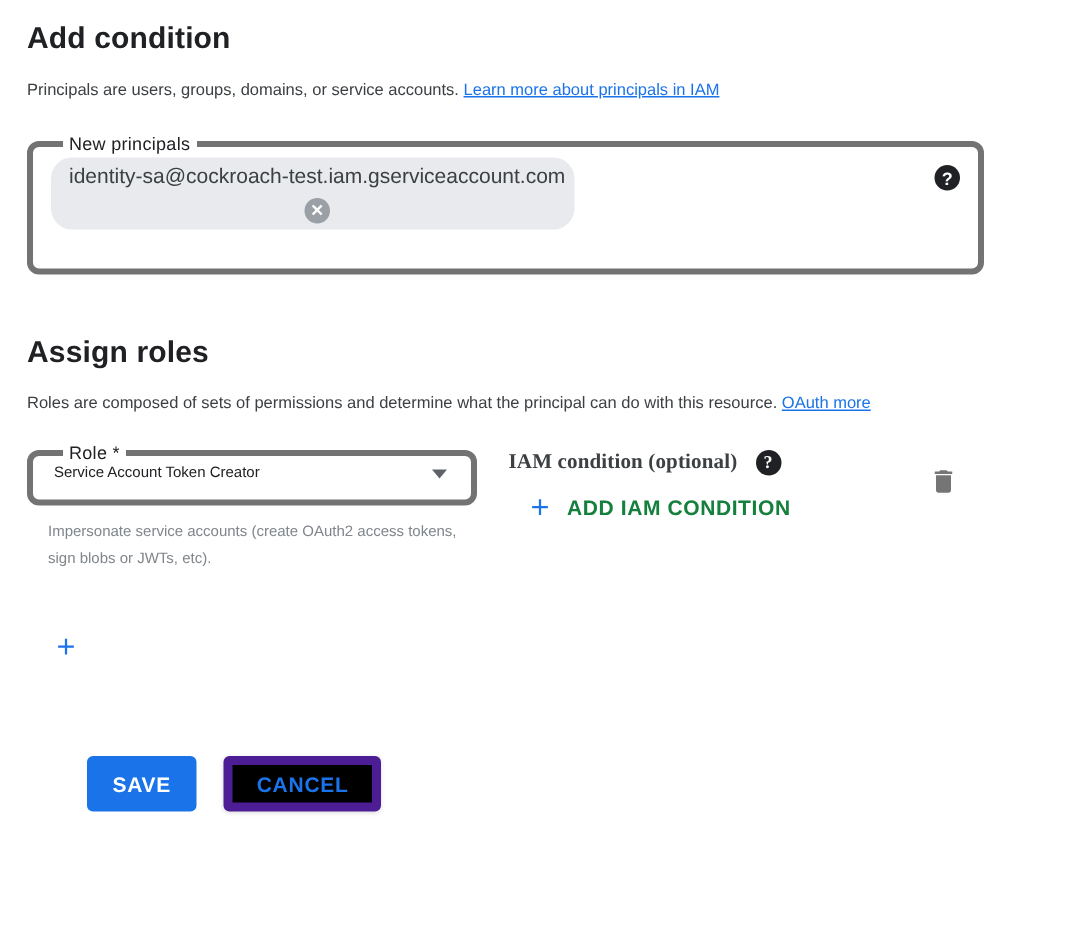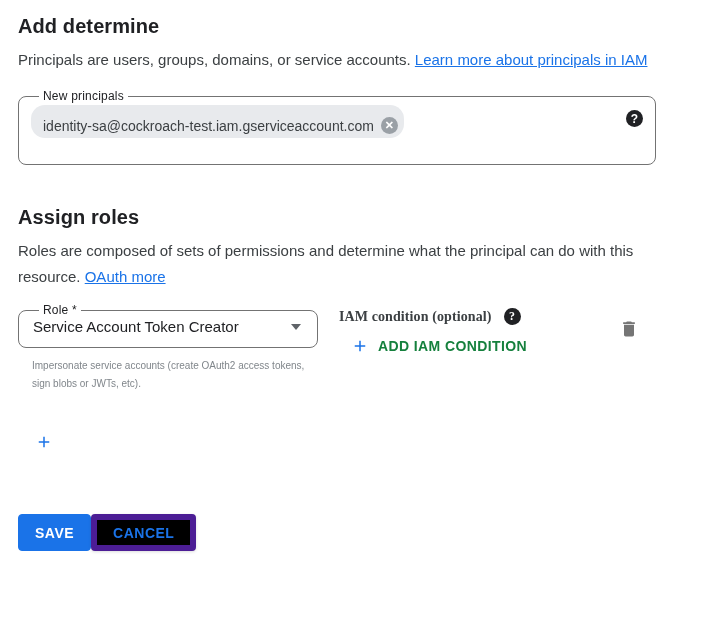--- a/index.html
+++ b/index.html
@@ -12,34 +12,34 @@
     overflow: hidden;
   }
   .section-title {
     font-size: 20px;
     font-weight: 700;
     color: #202124;
     letter-spacing: 0.1px;
   }
   #add-principals-title { padding-top: 15px; }
   .desc {
-    font-size: 15px;
+    font-size: 11px;
     line-height: 26px;
     color: #3c4043;
     margin-top: 9px;
     max-width: 658px;
   }
   a.link {
     color: #1a73e8;
     text-decoration: underline;
     cursor: pointer;
   }
   
   fieldset.outlined {
-    border: 1px solid #737373;
+    border: 4px solid #737373;
     border-radius: 8px;
     background: #fff;
   }
   fieldset.outlined legend {
     font-size: 12px;
     font-weight: 500;
     color: #202124;
     padding: 0 4px;
     margin-left: 8px;
     letter-spacing: 0.2px;
@@ -49,25 +49,26 @@
     margin-top: 16px;
     padding: 2px 12px 26px 12px;
   }
   .chip-row { display: flex; align-items: flex-start; justify-content: space-between; }
   .chip {
     display: inline-flex;
     align-items: center;
     gap: 7px;
     background: #e8eaed;
     border-radius: 14px;
-    padding: 12px 6px 4px 12px;
+    padding: 4px 6px 4px 12px;
     font-size: 14px;
     color: #3c4043;
     max-width: 560px;
     white-space: nowrap;
+    flex-direction: column;
   }
   .chip-close {
     width: 17px; height: 17px;
     border-radius: 50%;
     background: #9aa0a6;
     color: #ffffff;
     display: inline-flex;
     align-items: center;
     justify-content: center;
     font-size: 11px;
@@ -96,21 +97,21 @@
     width: 300px;
     padding: 0 12px 0 12px;
     cursor: pointer;
   }
   .select-inner {
     display: flex;
     align-items: center;
     justify-content: space-between;
     padding: 1px 2px 12px 2px;
   }
-  .select-value { font-size: 15px; color: #202124; }
+  .select-value { font-size: 10px; color: #202124; }
   .arrow-down {
     width: 0; height: 0;
     border-left: 5px solid transparent;
     border-right: 5px solid transparent;
     border-top: 6px solid #5f6368;
     margin-right: 2px;
   }
   .role-help {
     font-size: 10px;
     line-height: 18px;
@@ -147,21 +148,21 @@
   .trash-btn {
     margin-left: auto;
     margin-right: 56px;
     margin-top: 16px;
     background: none;
     border: none;
     cursor: pointer;
     padding: 0;
   }
   #add-role-btn { margin: 40px 0 0 17px; }
-  .actions { display: flex; margin-top: 59px; }
+  .actions { display: flex; gap: 18px; margin-top: 59px; margin-left: 40px; }
   .btn {
     height: 37px;
     border-radius: 4px;
     font-size: 14px;
     font-weight: 700;
     letter-spacing: 0.5px;
     padding: 0 16px;
     cursor: pointer;
     font-family: "Liberation Sans", sans-serif;
   }
@@ -171,21 +172,21 @@
     color: #1a73e8;
     border: 6px solid #4c1d95;
     box-shadow: 0 1px 3px rgba(60,64,67,0.18);
   }
 </style>
 </head>
 <body>
 
 
 
-<h1 class="section-title" id="add-principals-title">Add determine</h1>
+<h1 class="section-title" id="add-principals-title">Add condition</h1>
 
 <p class="desc"><span>Principals are users, groups, domains, or service accounts. </span><a class="link">Learn more about principals in IAM</a></p>
 
 <fieldset class="outlined" id="principals-field">
   <legend>New principals</legend>
   <div class="chip-row">
     <span class="chip">
       <span>identity-sa@cockroach-test.iam.gserviceaccount.com</span>
       <span class="chip-close">✕</span>
     </span>

